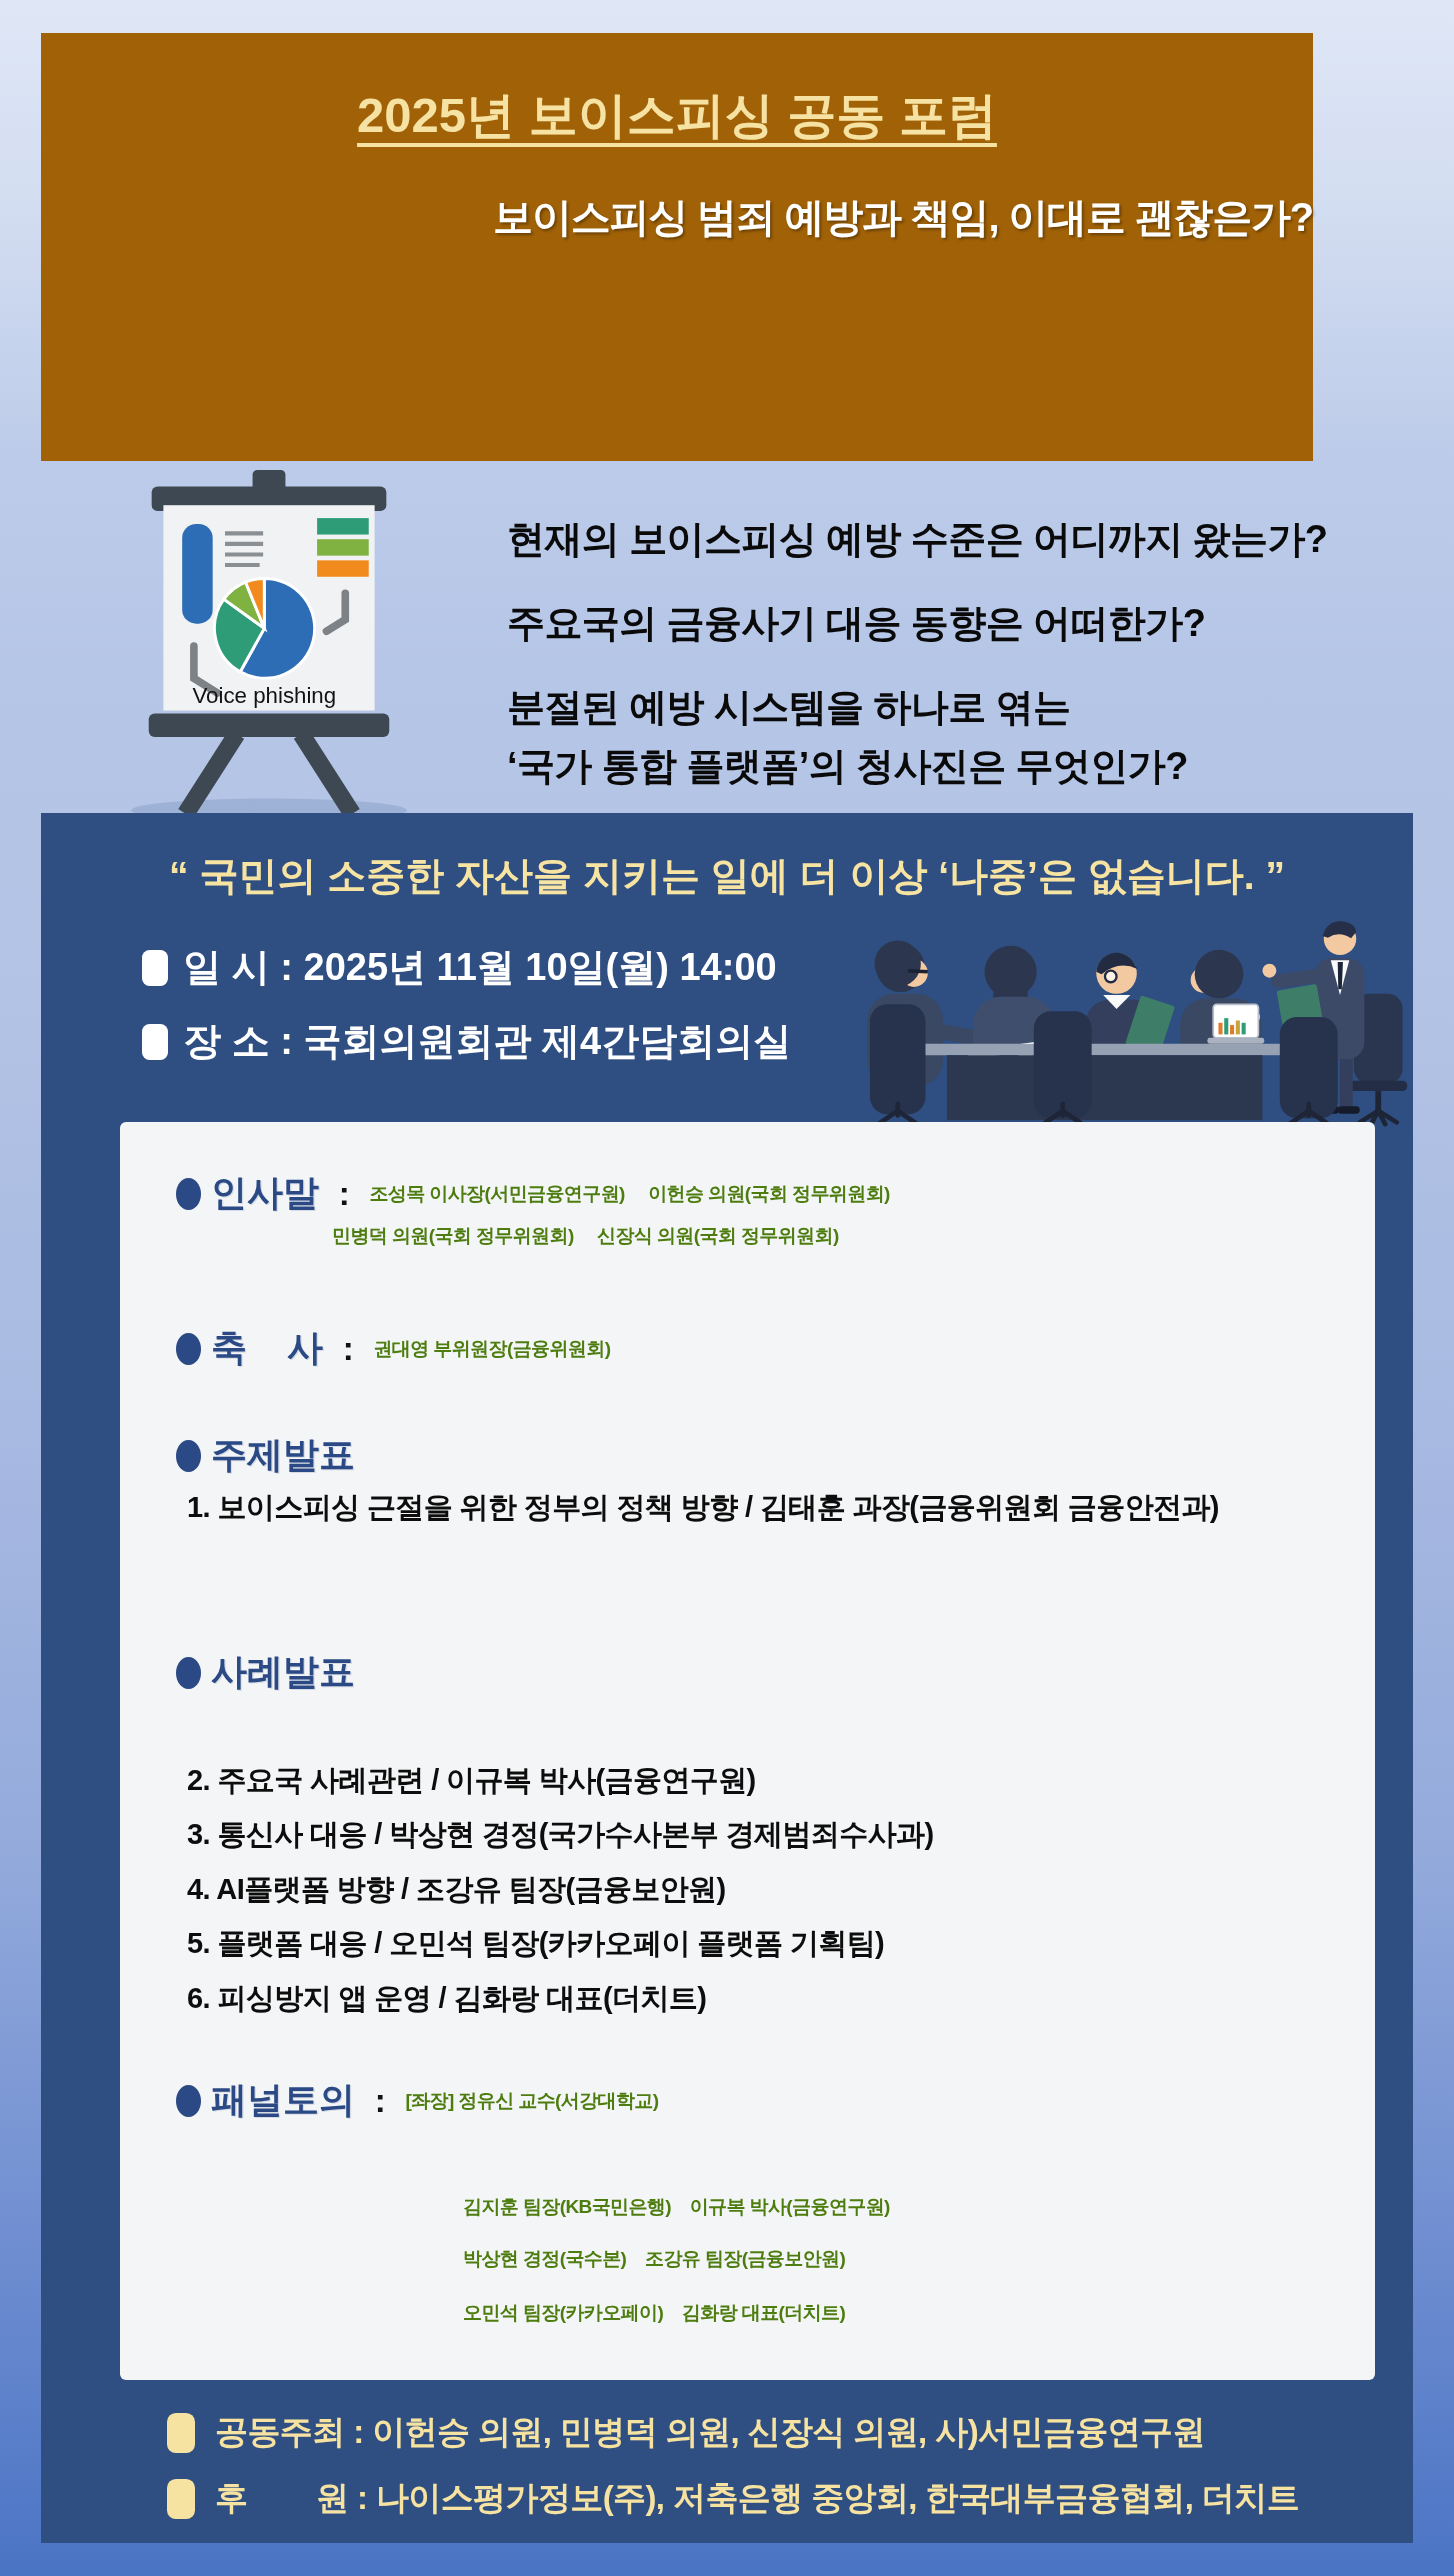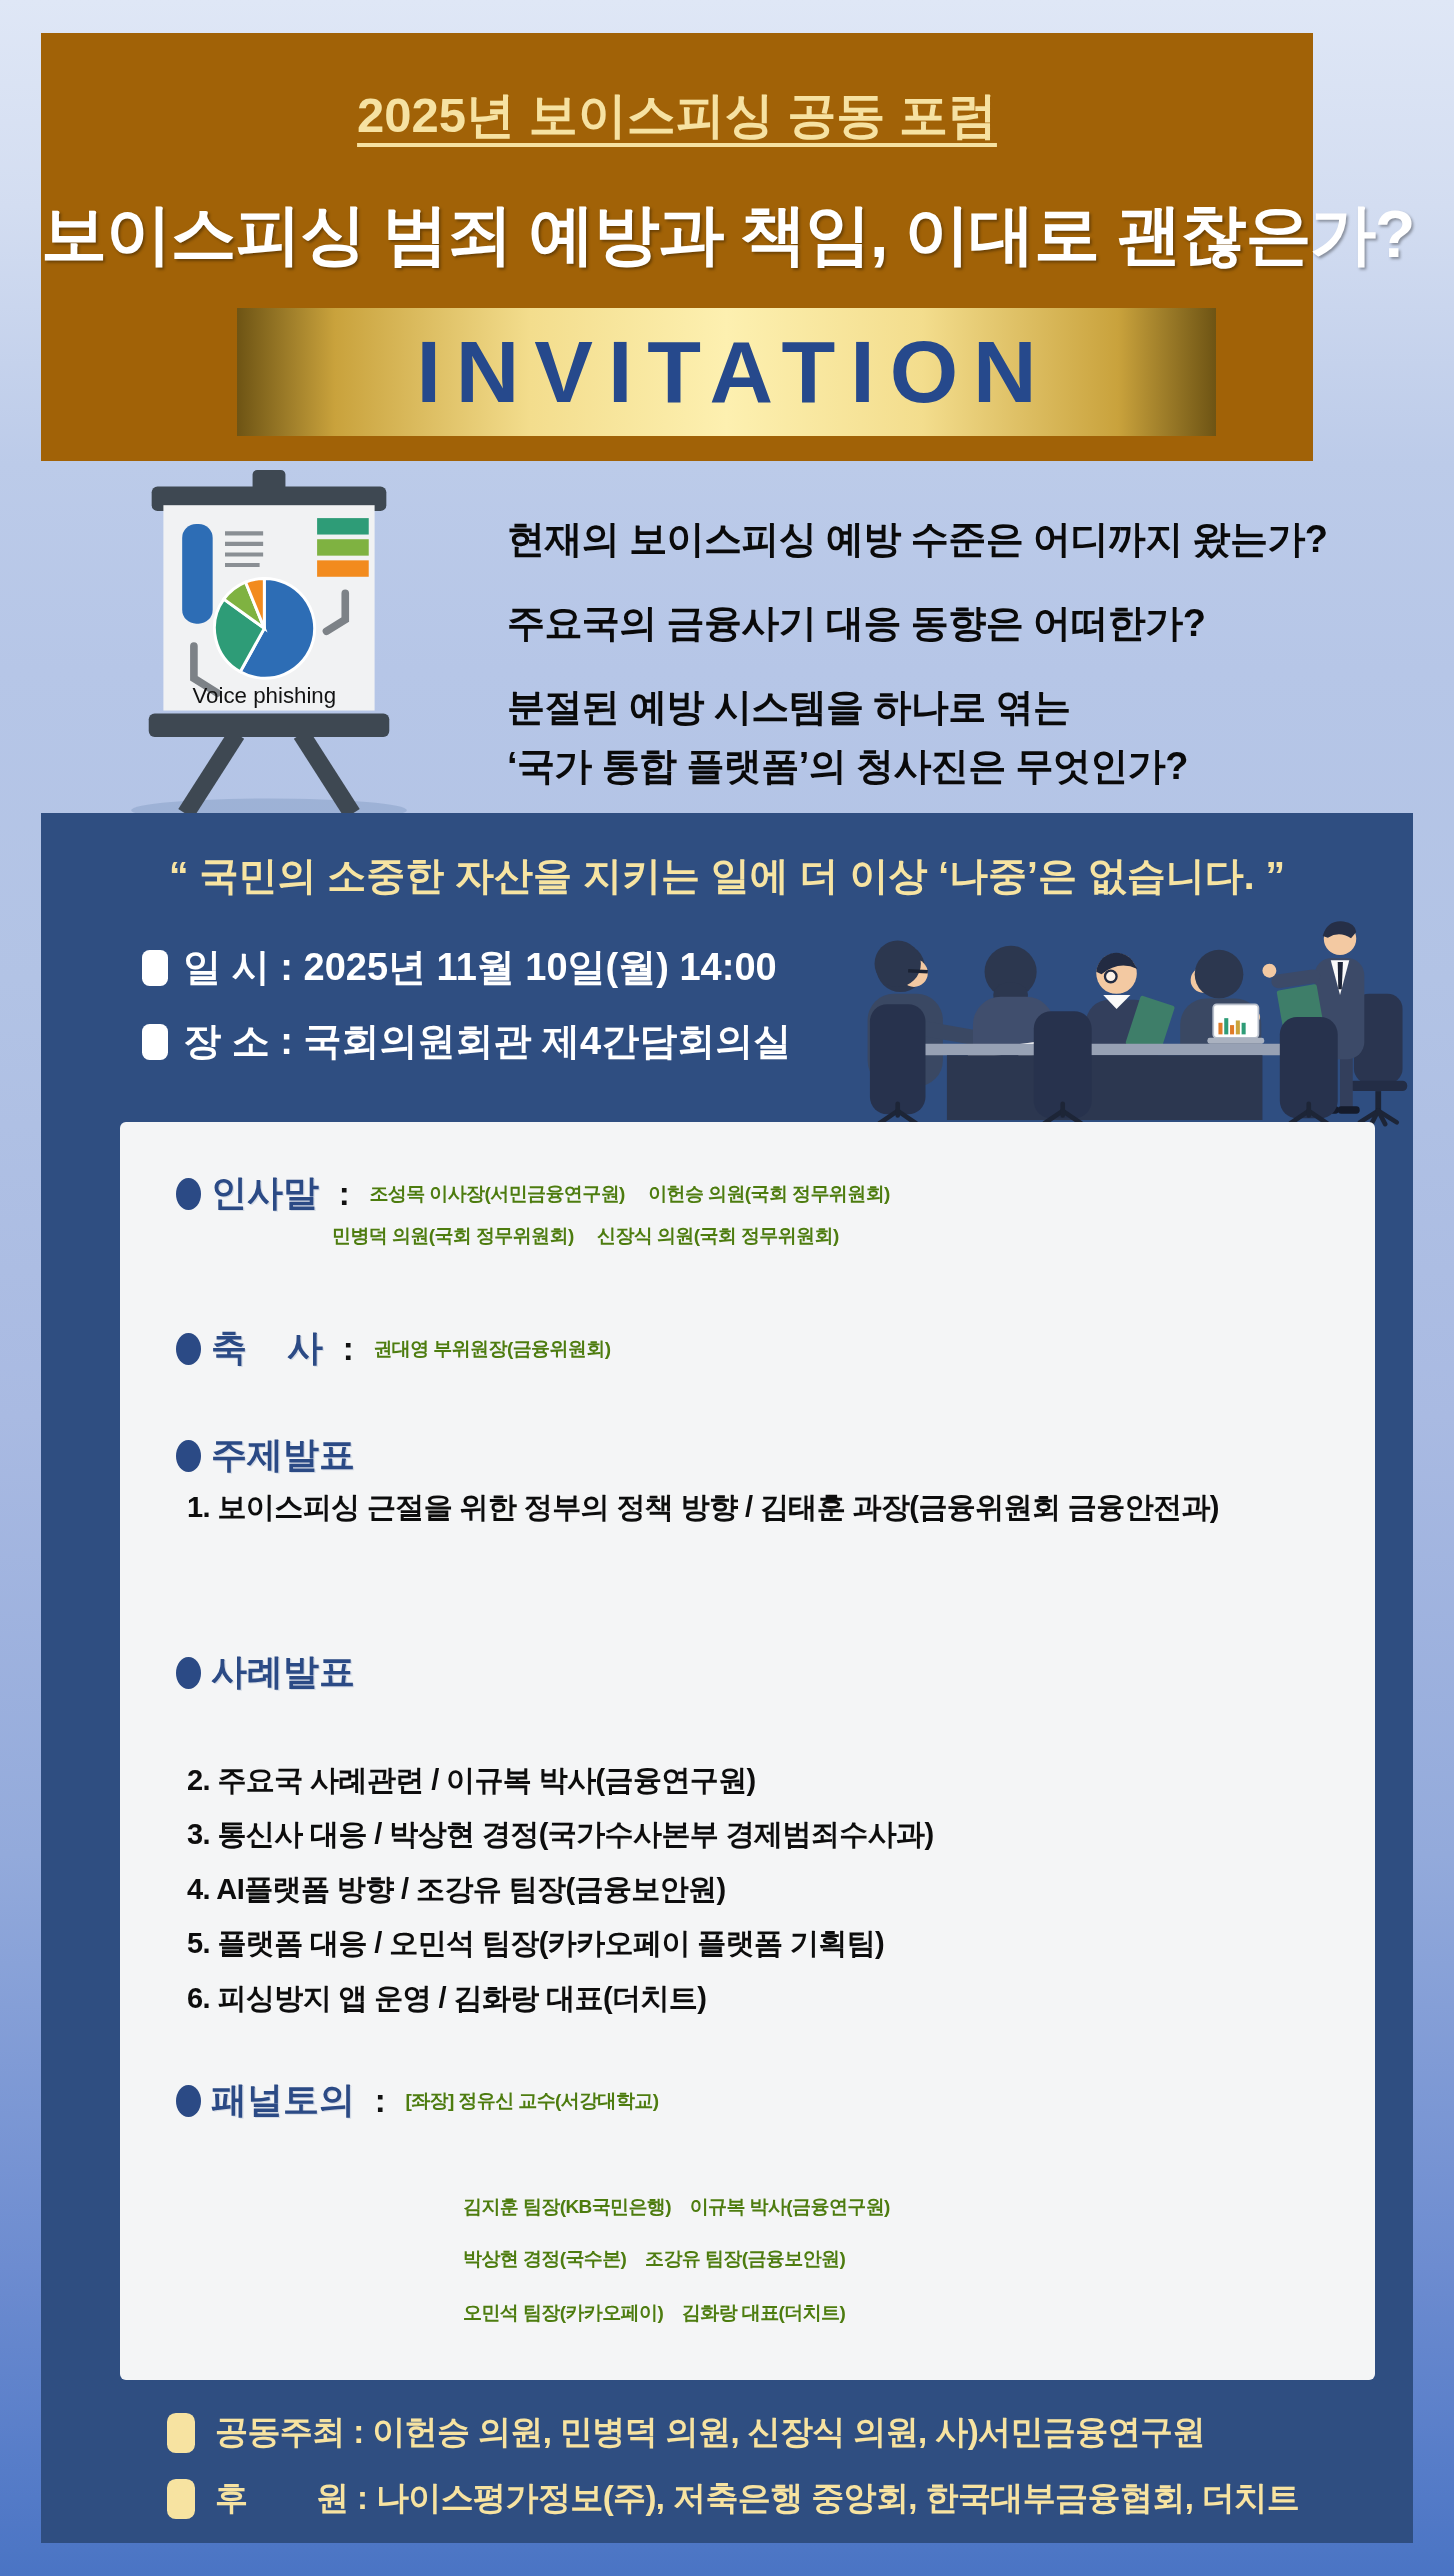--- a/index.html
+++ b/index.html
@@ -7,21 +7,21 @@
     width:1454px;height:2576px;position:relative;overflow:hidden;
     font-family:"Liberation Sans","DejaVu Sans",sans-serif;
     background:linear-gradient(180deg,#dfe7f6 0%,#d3ddf1 8%,#bccbe9 18%,#b6c6e7 26%,#b2c3e5 38%,#a9bae2 55%,#93aadb 72%,#6d8cd0 88%,#4a74c4 100%);
   }
   .abs{position:absolute;}
   .pre{white-space:pre;}
   
   #header-panel{left:41px;top:33px;width:1272px;height:428px;background:#a16207;}
   #forum-badge{left:0;top:50px;width:100%;text-align:center;font-size:49px;font-weight:800;
     color:#f6e2a2;text-decoration:underline;text-decoration-thickness:3.5px;text-underline-offset:10.5px;}
-  #main-title{left:0;top:157px;width:100%;text-align:right;font-size:66px;font-weight:800;color:#ffffff;
+  #main-title{left:0;top:157px;width:100%;text-align:right;font-size:40px;font-weight:800;color:#ffffff;
     letter-spacing:-1.2px;text-shadow:1.8px 2.3px 2.9px rgba(0,0,0,.35);}
   #invitation-banner{left:196px;top:275px;width:979px;height:128px;
     background:linear-gradient(90deg,#6e5414 0%,#c9a23c 10%,#f3dd8d 30%,#fdf0b0 50%,#f3dd8d 70%,#c9a23c 90%,#6e5414 100%);
     display:flex;align-items:center;justify-content:center;}
   #invitation-banner span{font-size:88px;font-weight:800;color:#26498c;letter-spacing:.17em;text-indent:.17em;}
   
   .question{left:507px;font-size:38px;font-weight:800;color:#0a0a0a;letter-spacing:-0.6px;}
   
   #body-panel{left:41px;top:813px;width:1372px;height:1730px;background:#2f4e81;}
   #quote{left:41px;top:849px;width:1372px;text-align:center;font-size:39px;font-weight:800;color:#f7e4a2;}
@@ -40,23 +40,20 @@
   .footer-row{display:flex;align-items:center;gap:20px;left:167px;}
   .g-pill{width:28px;height:40px;border-radius:8.8px;background:#f7e3a1;flex:0 0 auto;}
   .ftext{font-size:33px;font-weight:800;color:#f7e3a1;letter-spacing:-0.6px;}
 </style>
 </head>
 <body>
 
 <div class="abs" id="header-panel">
   <div class="abs pre" id="forum-badge">2025년 보이스피싱 공동 포럼</div>
   <div class="abs pre" id="main-title">보이스피싱 범죄 예방과 책임, 이대로 괜찮은가?</div>
-  <div class="abs" id="invitation-banner">
-    <span>INVITATION</span>
-  </div>
 </div>
 
 <svg class="abs" style="left:111px;top:470px;width:316px;height:352px;" viewBox="0 0 520 600">
   <ellipse cx="260" cy="580" rx="235" ry="20" fill="#8aa3c8" opacity="0.55"></ellipse>
   <line x1="205" y1="450" x2="118" y2="586" stroke="#3e4852" stroke-width="30"></line>
   <line x1="315" y1="450" x2="402" y2="586" stroke="#3e4852" stroke-width="30"></line>
   <rect x="232" y="0" width="56" height="40" rx="8" fill="#3e4852"></rect>
   <rect x="60" y="28" width="400" height="42" rx="10" fill="#3e4852"></rect>
   <rect x="80" y="60" width="360" height="350" fill="#f1f2f3"></rect>
   <rect x="112" y="92" width="52" height="170" rx="24" fill="#2d6db5"></rect>

